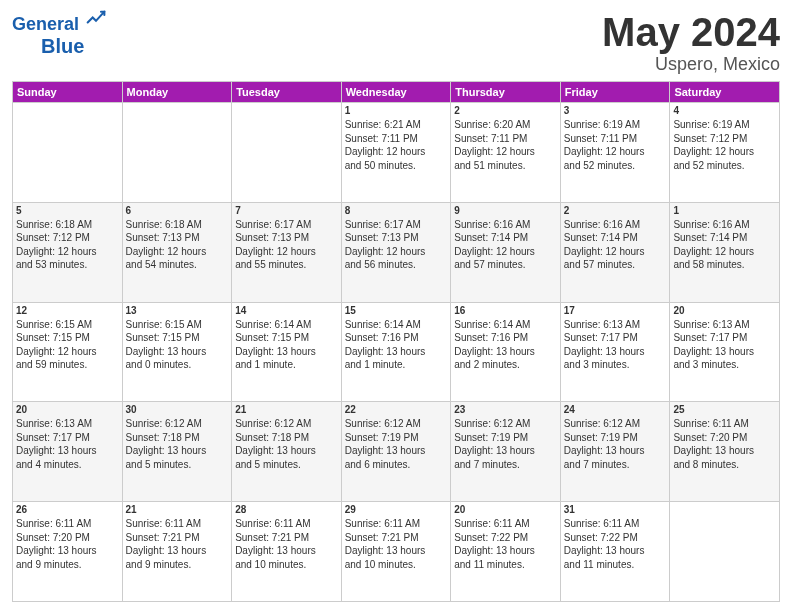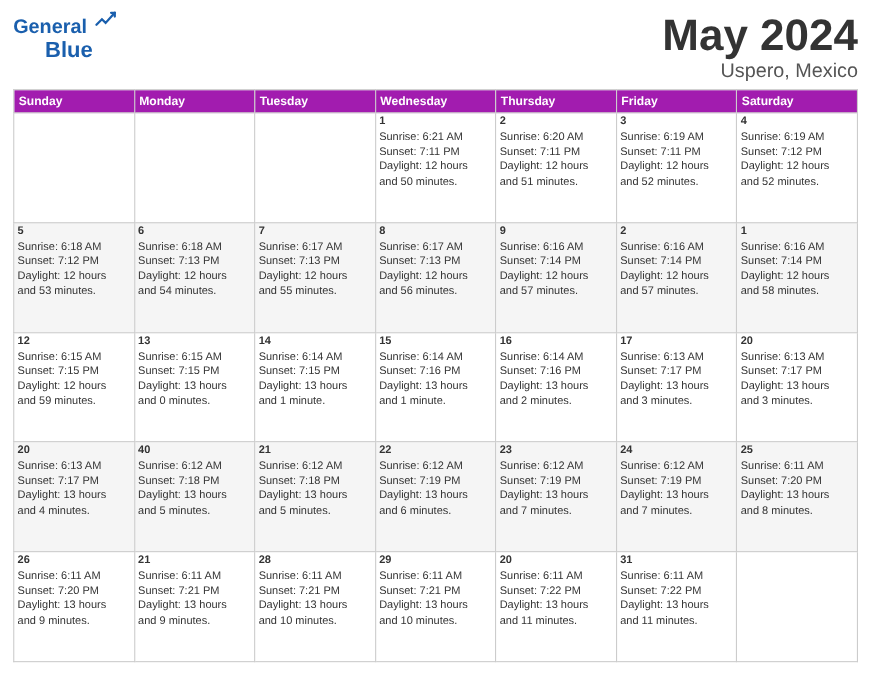--- a/index.html
+++ b/index.html
@@ -215,21 +215,21 @@
             <div class="day-number">20</div>
             <div class="day-info">Sunrise: 6:13 AM<br>Sunset: 7:17 PM<br>Daylight: 13 hours<br>and 3 minutes.</div>
           </td>
         </tr>
         <tr>
           <td>
             <div class="day-number">20</div>
             <div class="day-info">Sunrise: 6:13 AM<br>Sunset: 7:17 PM<br>Daylight: 13 hours<br>and 4 minutes.</div>
           </td>
           <td>
-            <div class="day-number">40</div>
+            <div class="day-number">30</div>
             <div class="day-info">Sunrise: 6:12 AM<br>Sunset: 7:18 PM<br>Daylight: 13 hours<br>and 5 minutes.</div>
           </td>
           <td>
             <div class="day-number">21</div>
             <div class="day-info">Sunrise: 6:12 AM<br>Sunset: 7:18 PM<br>Daylight: 13 hours<br>and 5 minutes.</div>
           </td>
           <td>
             <div class="day-number">22</div>
             <div class="day-info">Sunrise: 6:12 AM<br>Sunset: 7:19 PM<br>Daylight: 13 hours<br>and 6 minutes.</div>
           </td>

